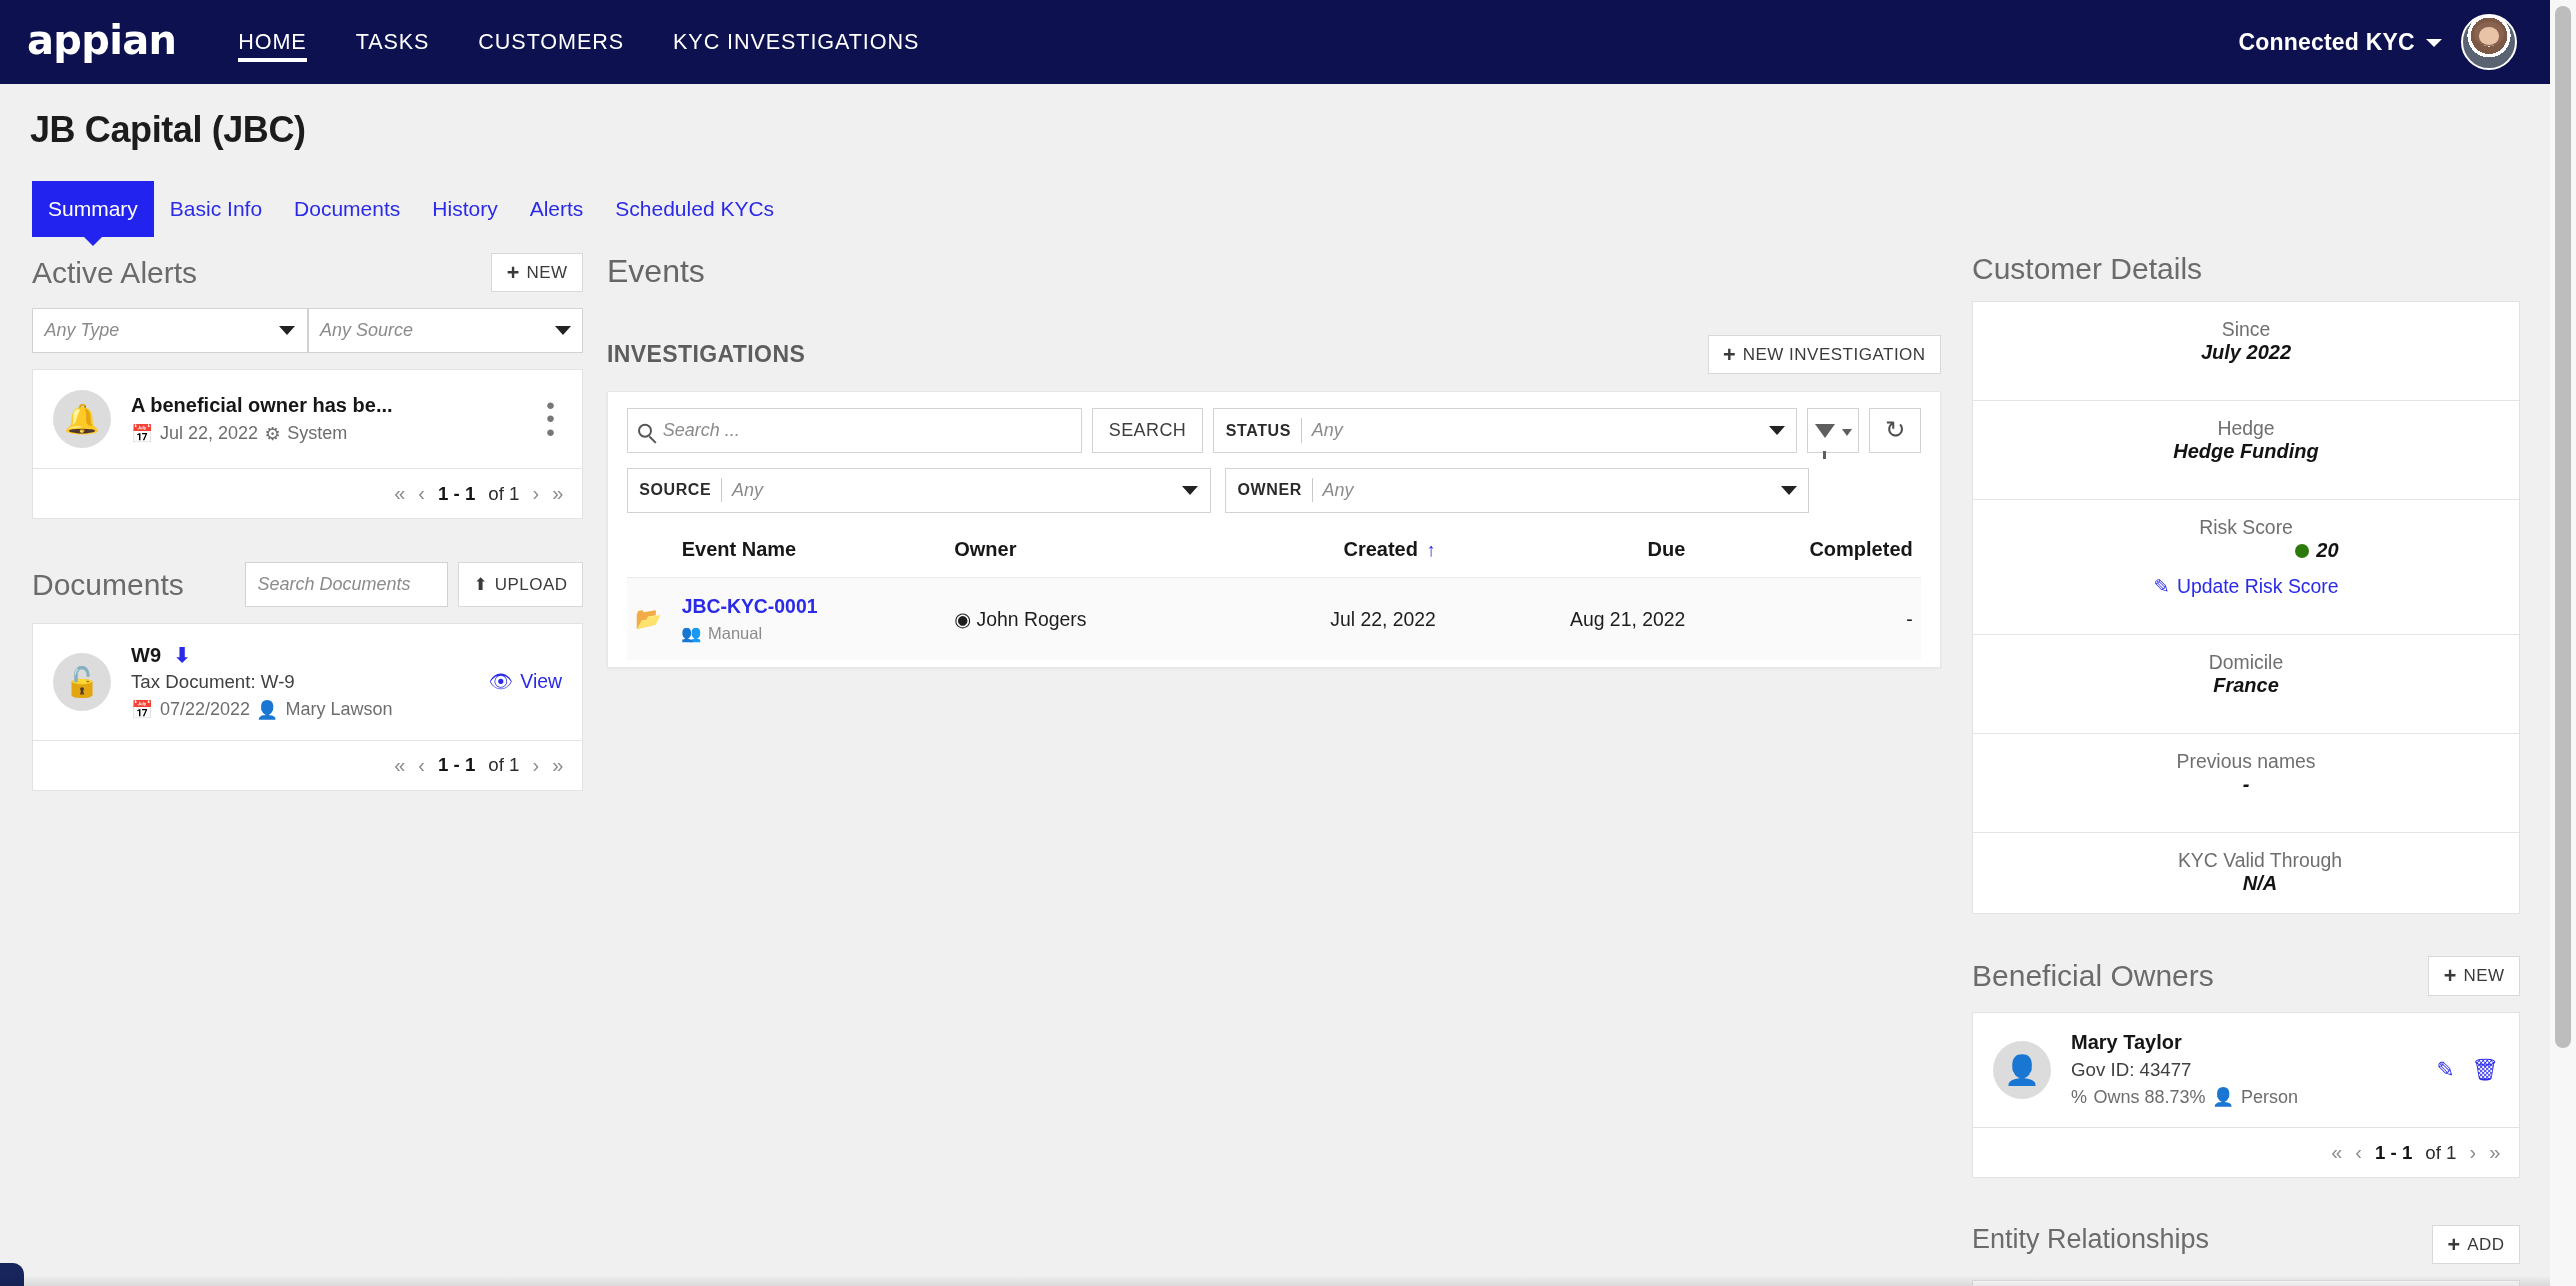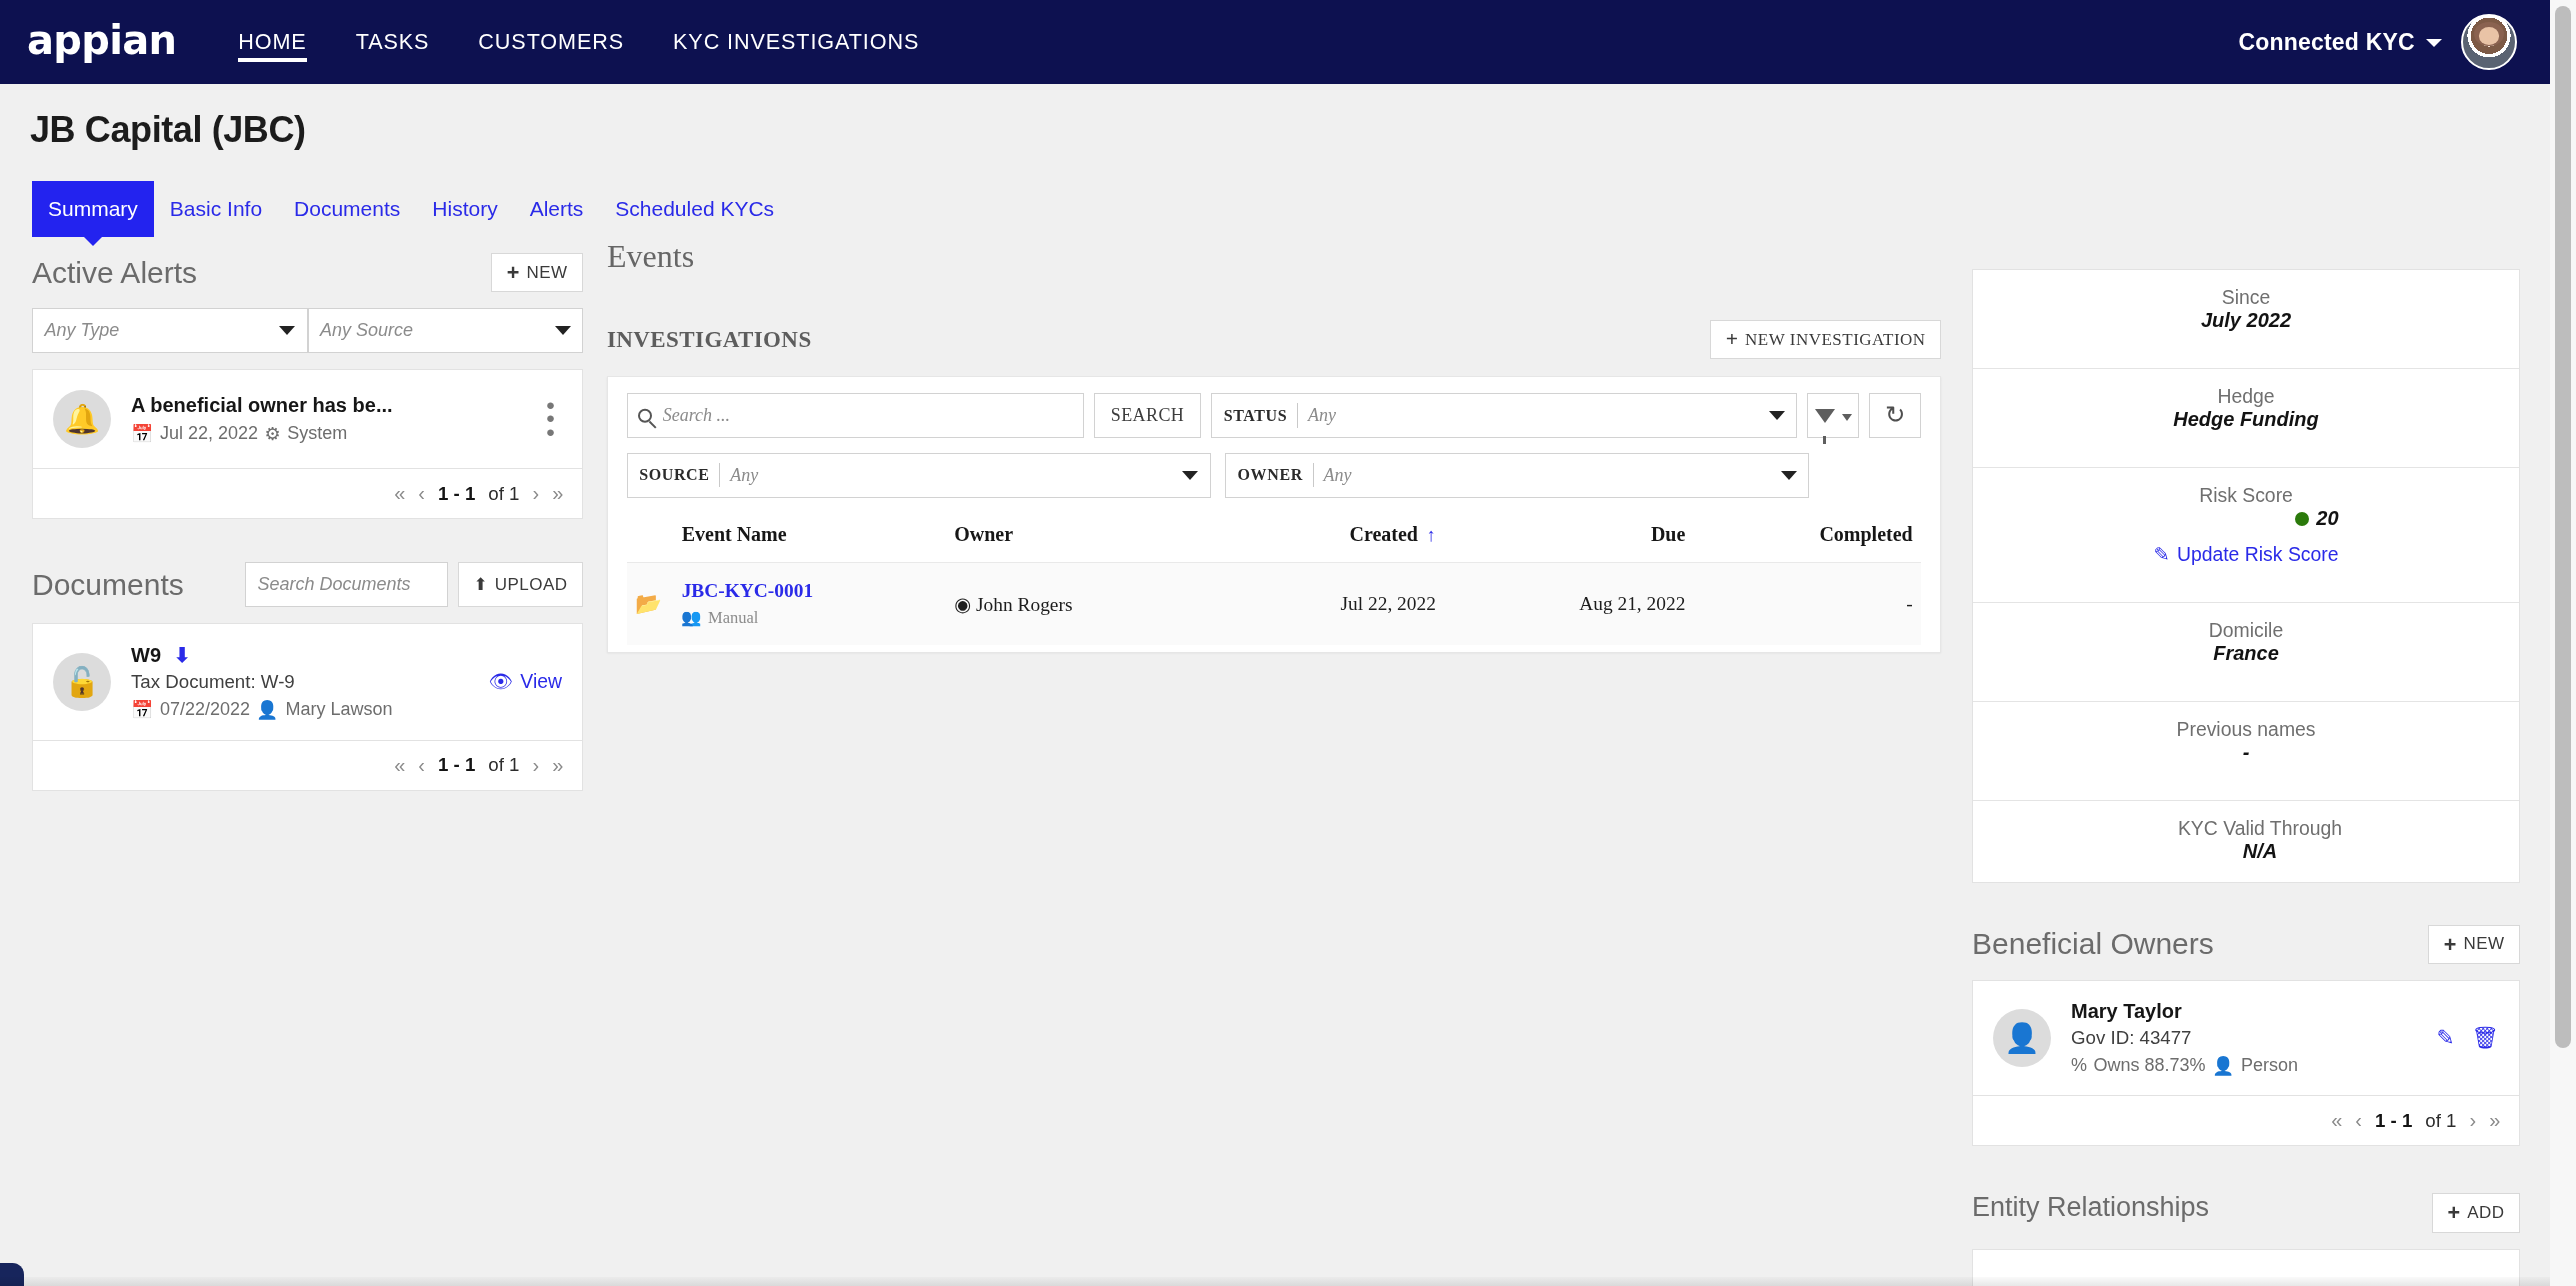--- a/index.html
+++ b/index.html
@@ -68,21 +68,21 @@
   }
   .tab.active { background: #2323ef; color: #ffffff; }
   .tab.active::after {
     content: ""; position: absolute; left: 50%; margin-left: -9.3px; bottom: -9.3px;
     width: 0; height: 0; border-left: 9.3px solid transparent;
     border-right: 9.3px solid transparent; border-top: 9.3px solid #2323ef;
   }
 
   
   .col-left  { position: absolute; left: 32px;  top: 253px; width: 551px; }
-  .col-mid   { position: absolute; left: 607px; top: 238px; width: 1334px; font-family: Liberation Serif, serif; }
+  .col-mid   { position: absolute; left: 607px; top: 253px; width: 1334px; }
   .col-right { position: absolute; left: 1972px;top: 253px; width: 548px; }
 
   .sec-head { display: flex; align-items: center; justify-content: space-between; }
   .sec-title { font-size: 30px; color: #6b6b6b; font-weight: 400; line-height: 1.06; }
   .sec-title.small { font-size: 27px; }
 
   .btn {
     background: #ffffff; border: 0.7px solid #d8d8d8; color: #3a3a3a;
     font-size: 17px; letter-spacing: 0.5px; padding: 8.6px 14.4px;
     display: inline-flex; align-items: center; gap: 6.5px; cursor: pointer;
@@ -409,20 +409,21 @@
             <td style="text-align:right;">Jul 22, 2022</td>
             <td style="text-align:right;">Aug 21, 2022</td>
             <td style="text-align:right;">-</td>
           </tr>
         </tbody>
       </table>
     </div>
   </div>
 
   <div class="col-right">
+    <div class="sec-title">Customer Details</div>
 
     <div class="detail">
       <div class="drow">
         <div class="dlabel">Since</div>
         <div class="dvalue">July 2022</div>
       </div>
       <div class="drow">
         <div class="dlabel">Hedge</div>
         <div class="dvalue">Hedge Funding</div>
       </div>

